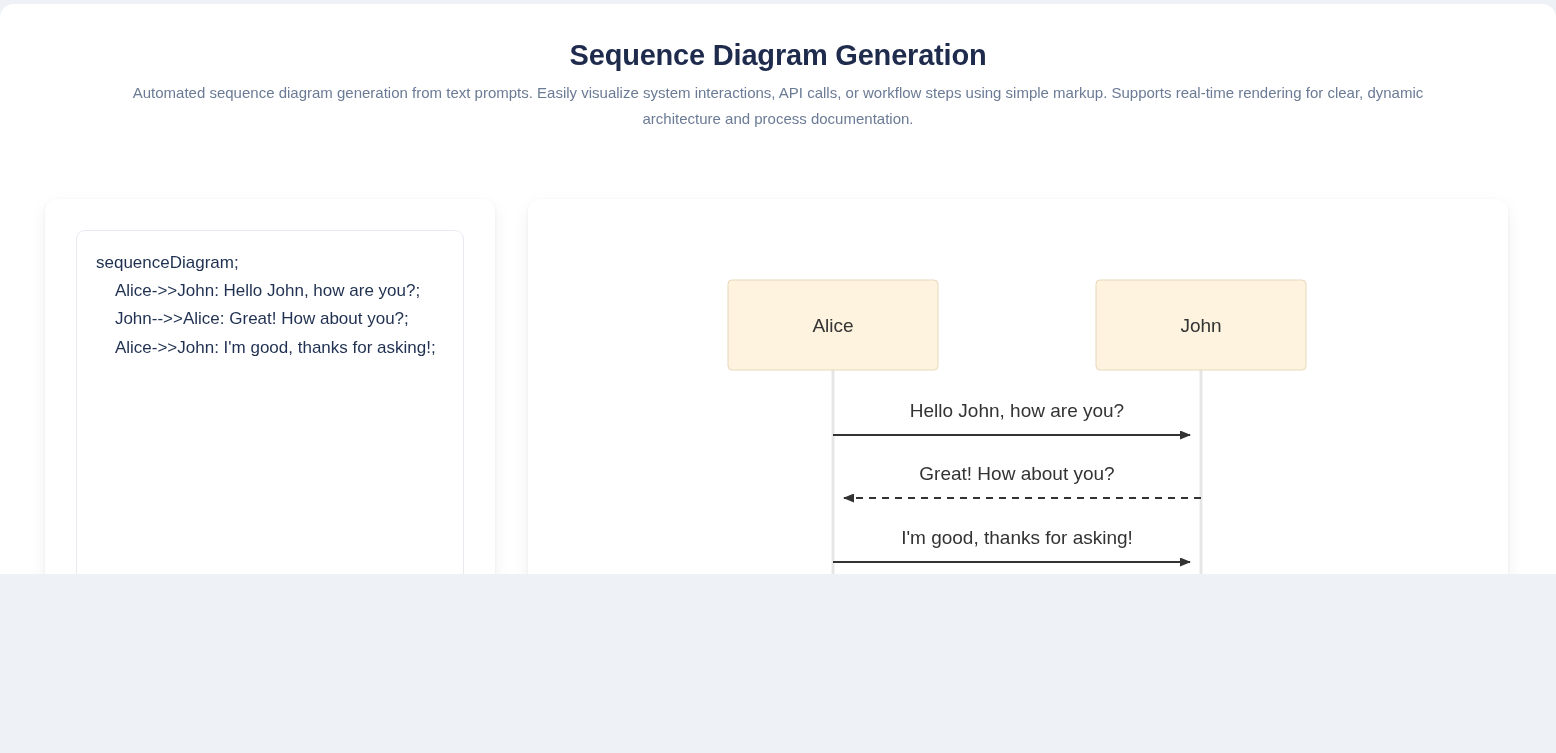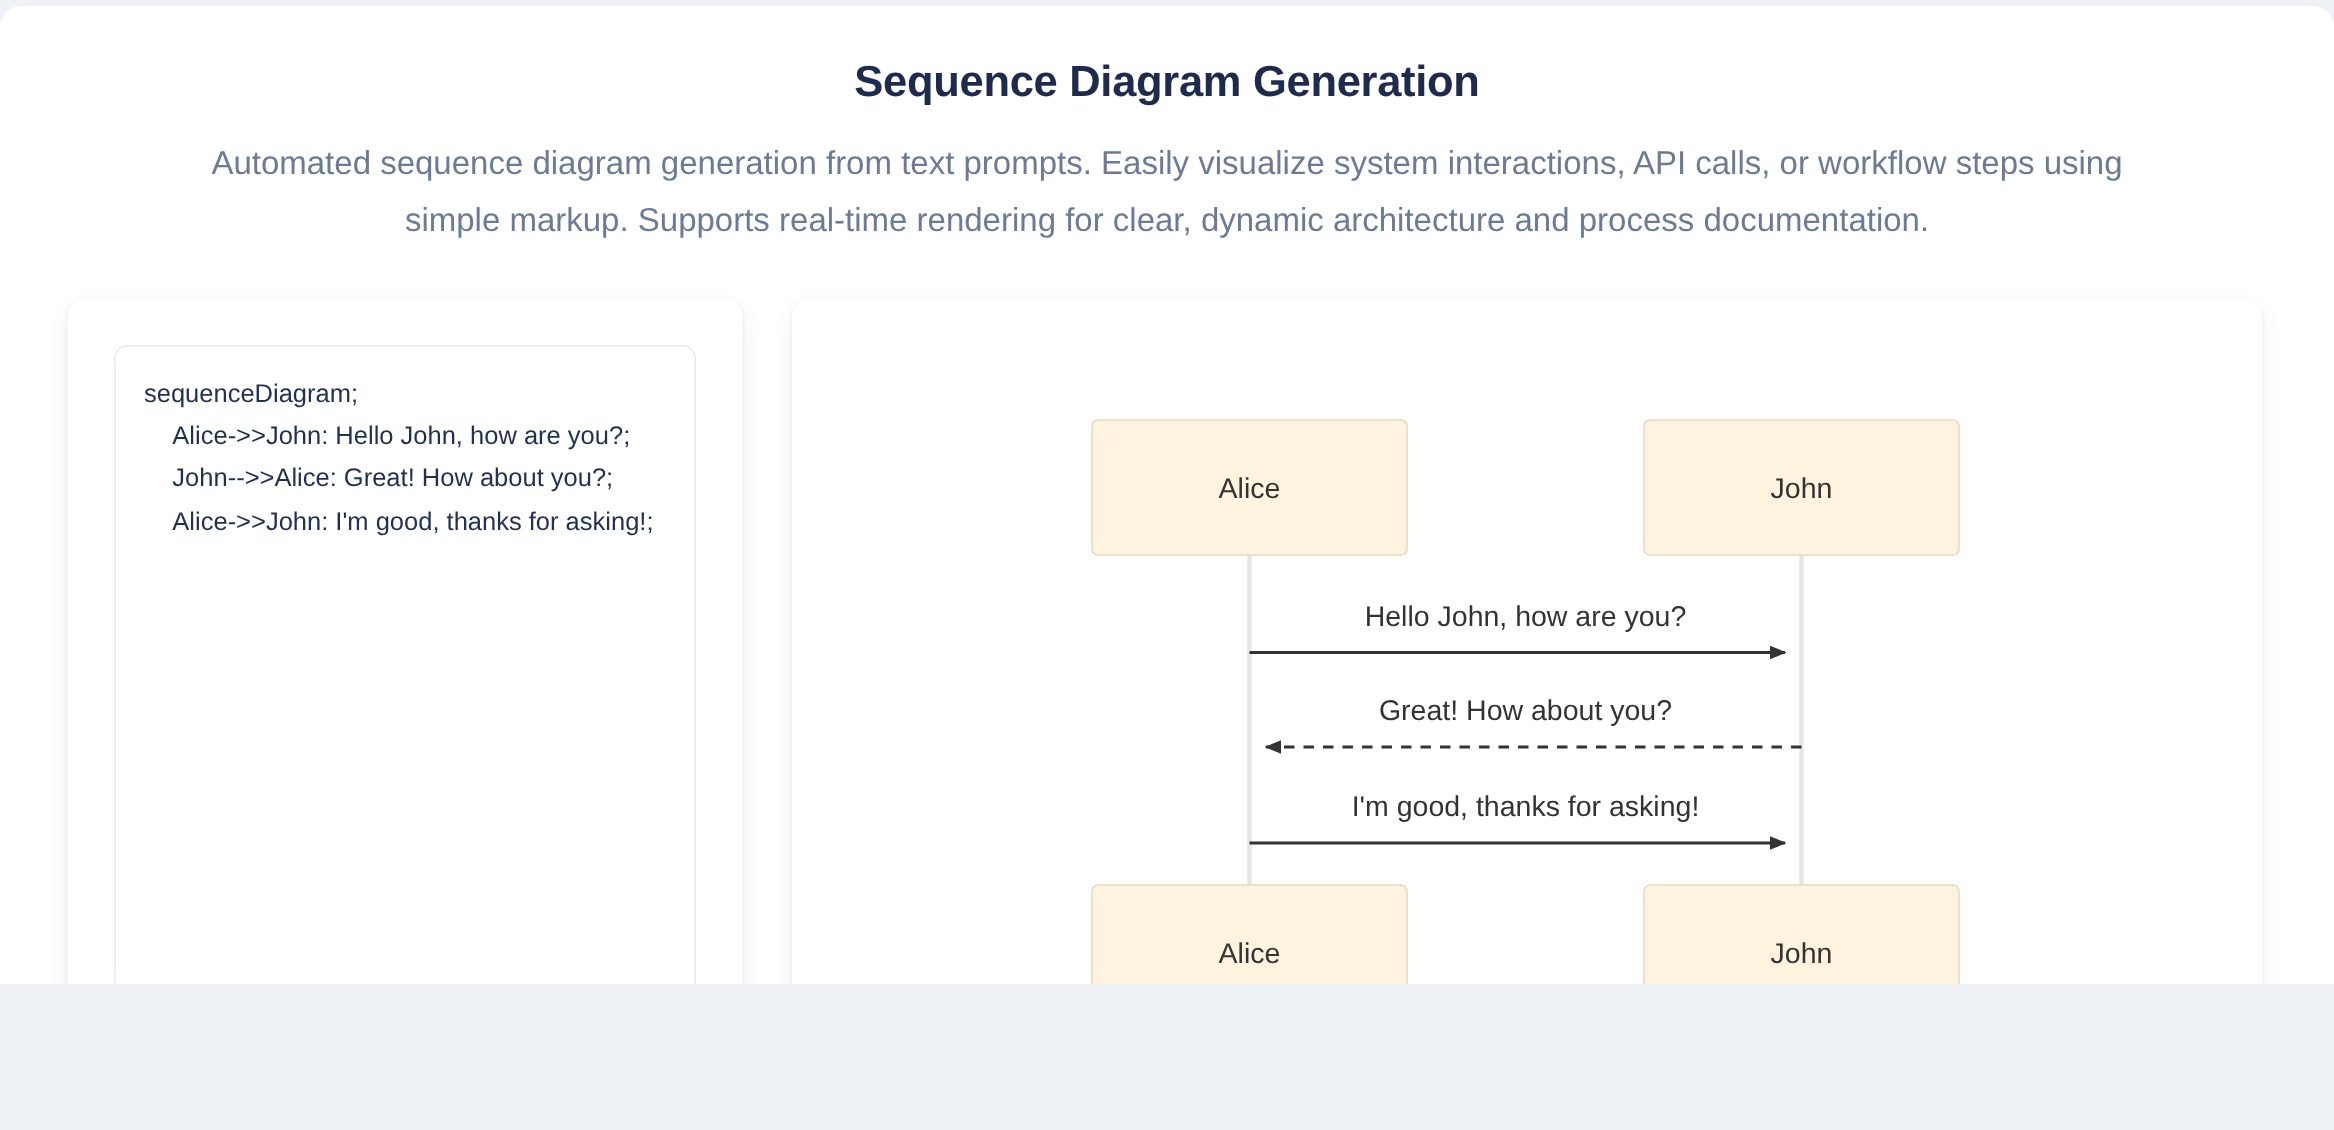--- a/index.html
+++ b/index.html
@@ -8,40 +8,40 @@
     margin: 0; padding: 0;
     width: 1556px; height: 753px;
     overflow: hidden;
     background: #eef1f6;
     font-family: "Liberation Sans", sans-serif;
   }
 
   .page-shell {
     position: absolute;
     left: 0; top: 4px;
-    width: 1556px; height: 652px;
+    width: 1556px; height: 570px;
     background: #ffffff;
     border-radius: 14px 14px 0 0;
     overflow: hidden;
   }
 
   
   .header { padding-top: 36px; text-align: center; }
   .page-title {
     margin: 0;
     font-size: 29px;
     font-weight: bold;
     color: #1e2b4d;
     letter-spacing: -0.2px;
     line-height: 1.1;
   }
   .page-subtitle {
-    margin: 18px auto 0 auto;
+    margin: 8px auto 0 auto;
     max-width: 1444px;
-    font-size: 22px;
+    font-size: 15px;
     color: #6b7b95;
     line-height: 1.72;
     text-align: center;
     padding: 0 52px;
   }
 
   
   .columns {
     position: absolute;
     left: 0; top: 195px;

